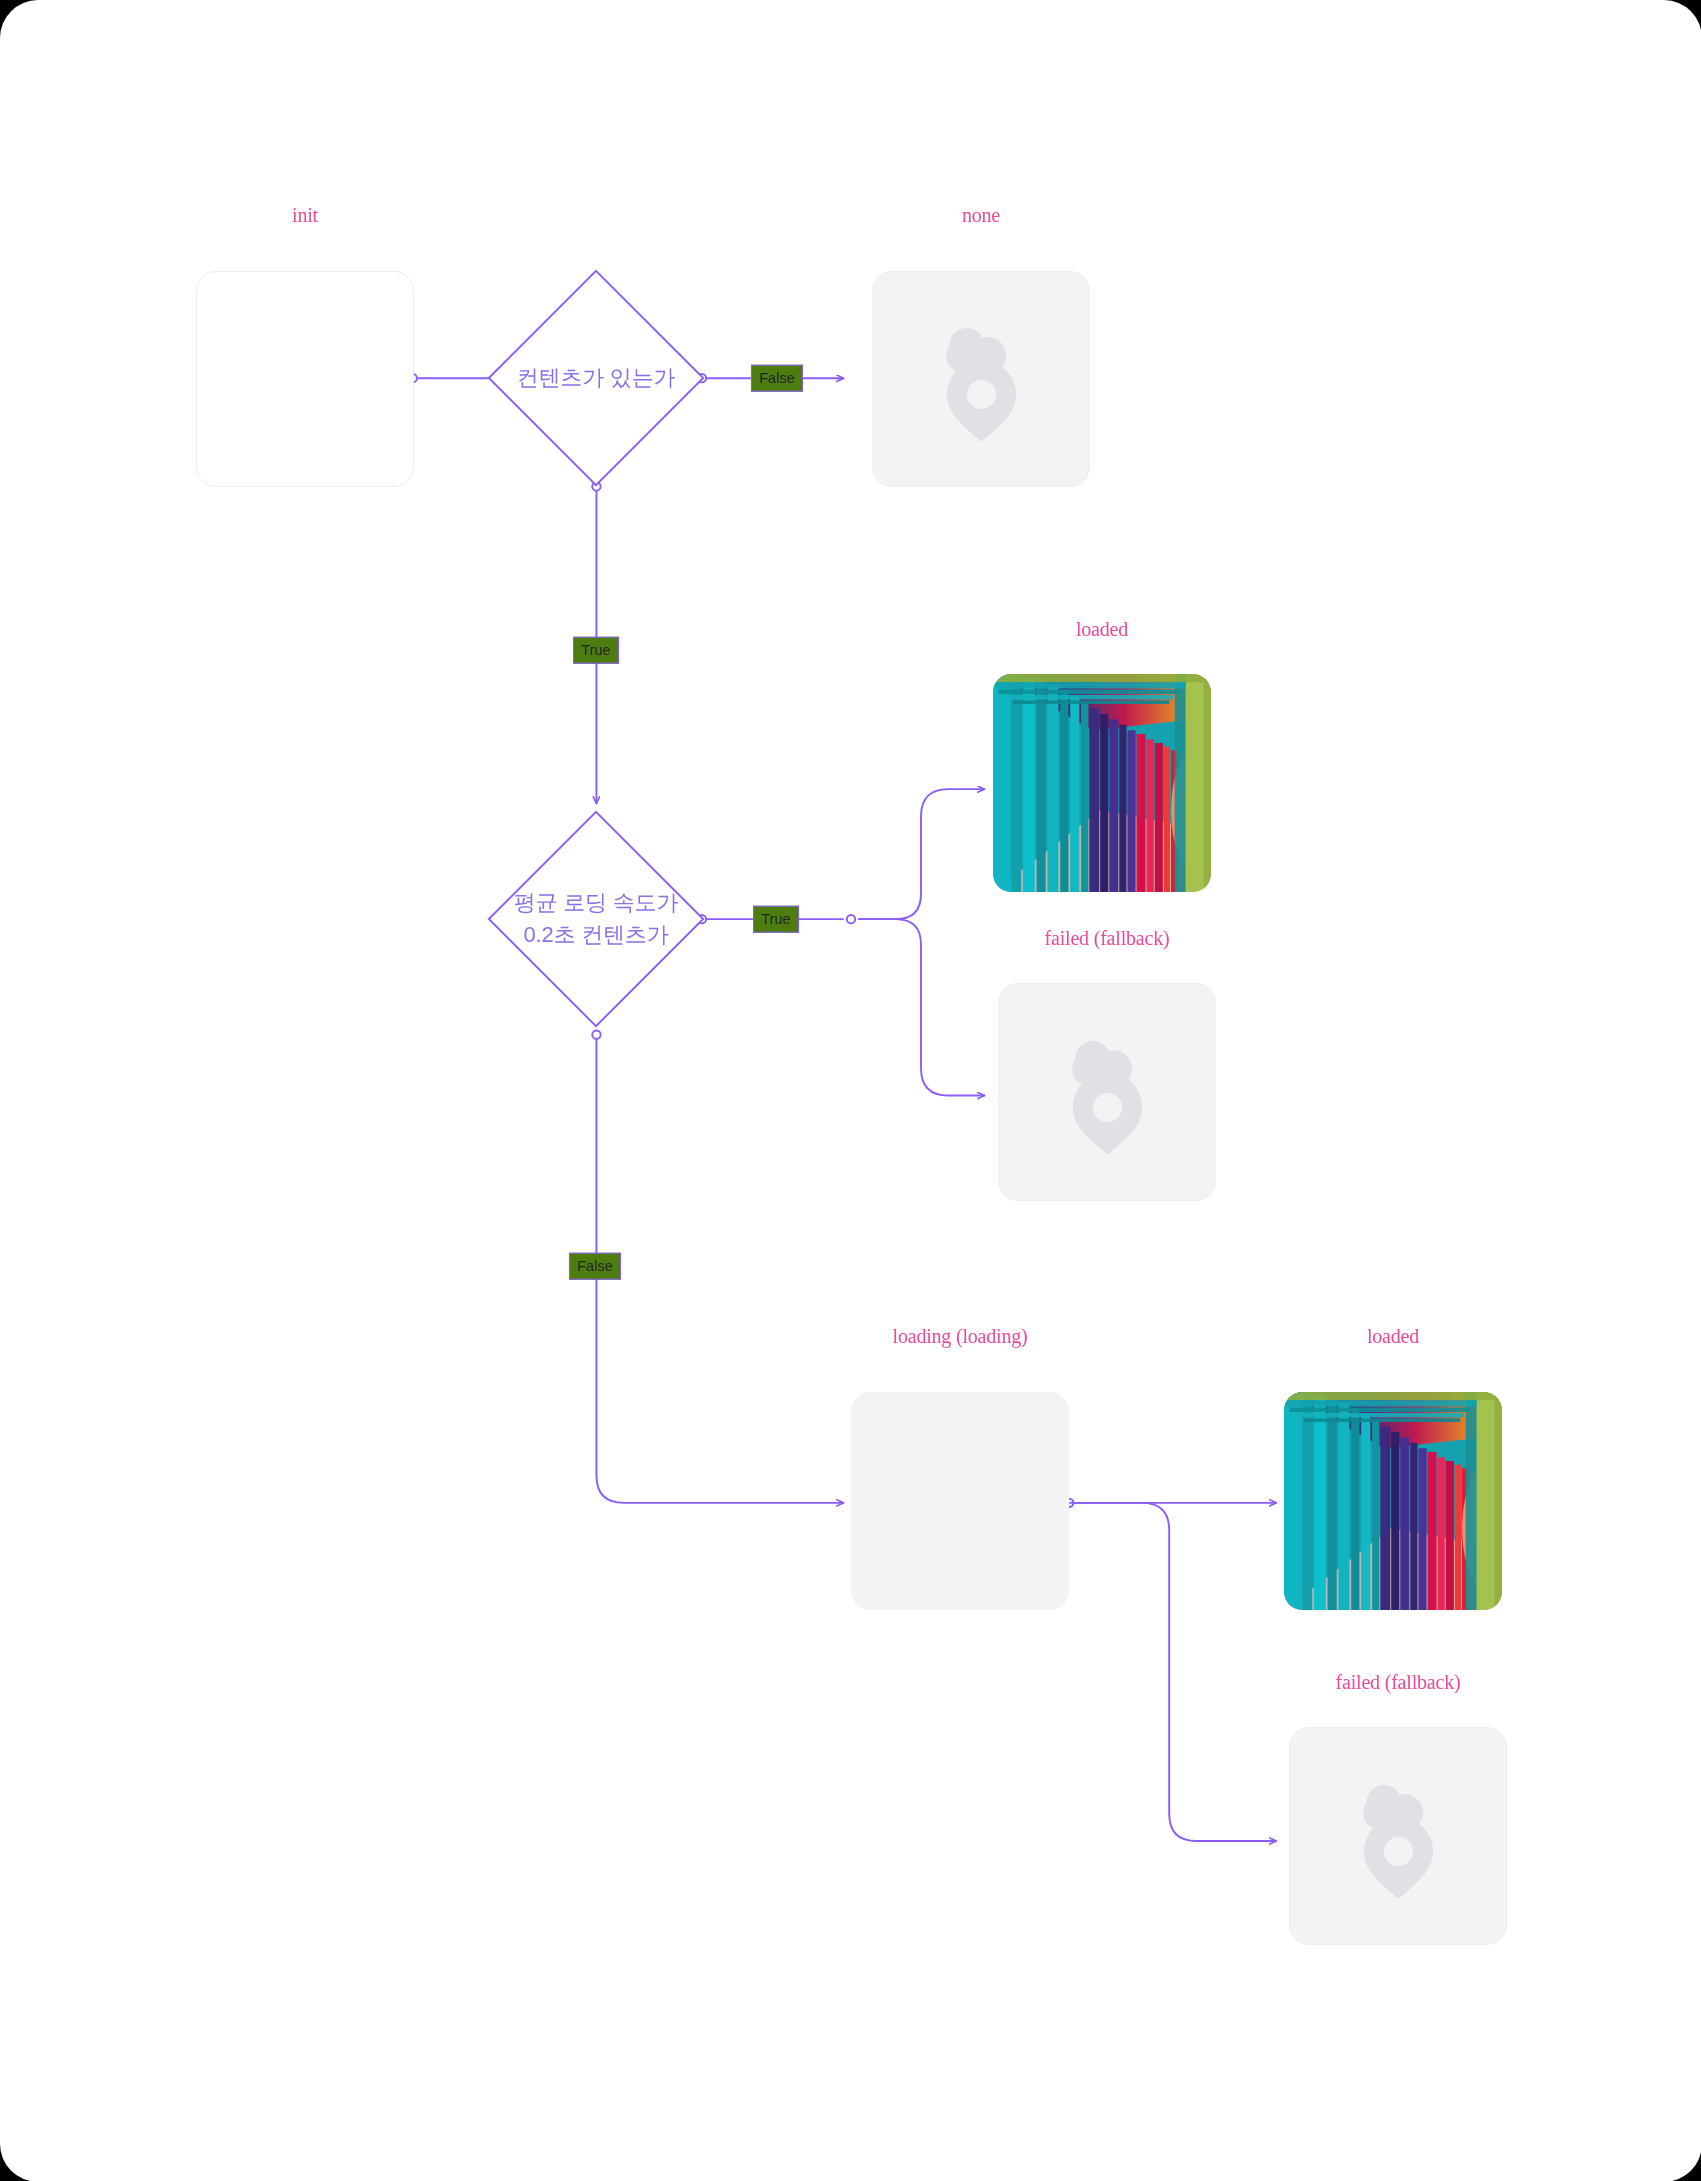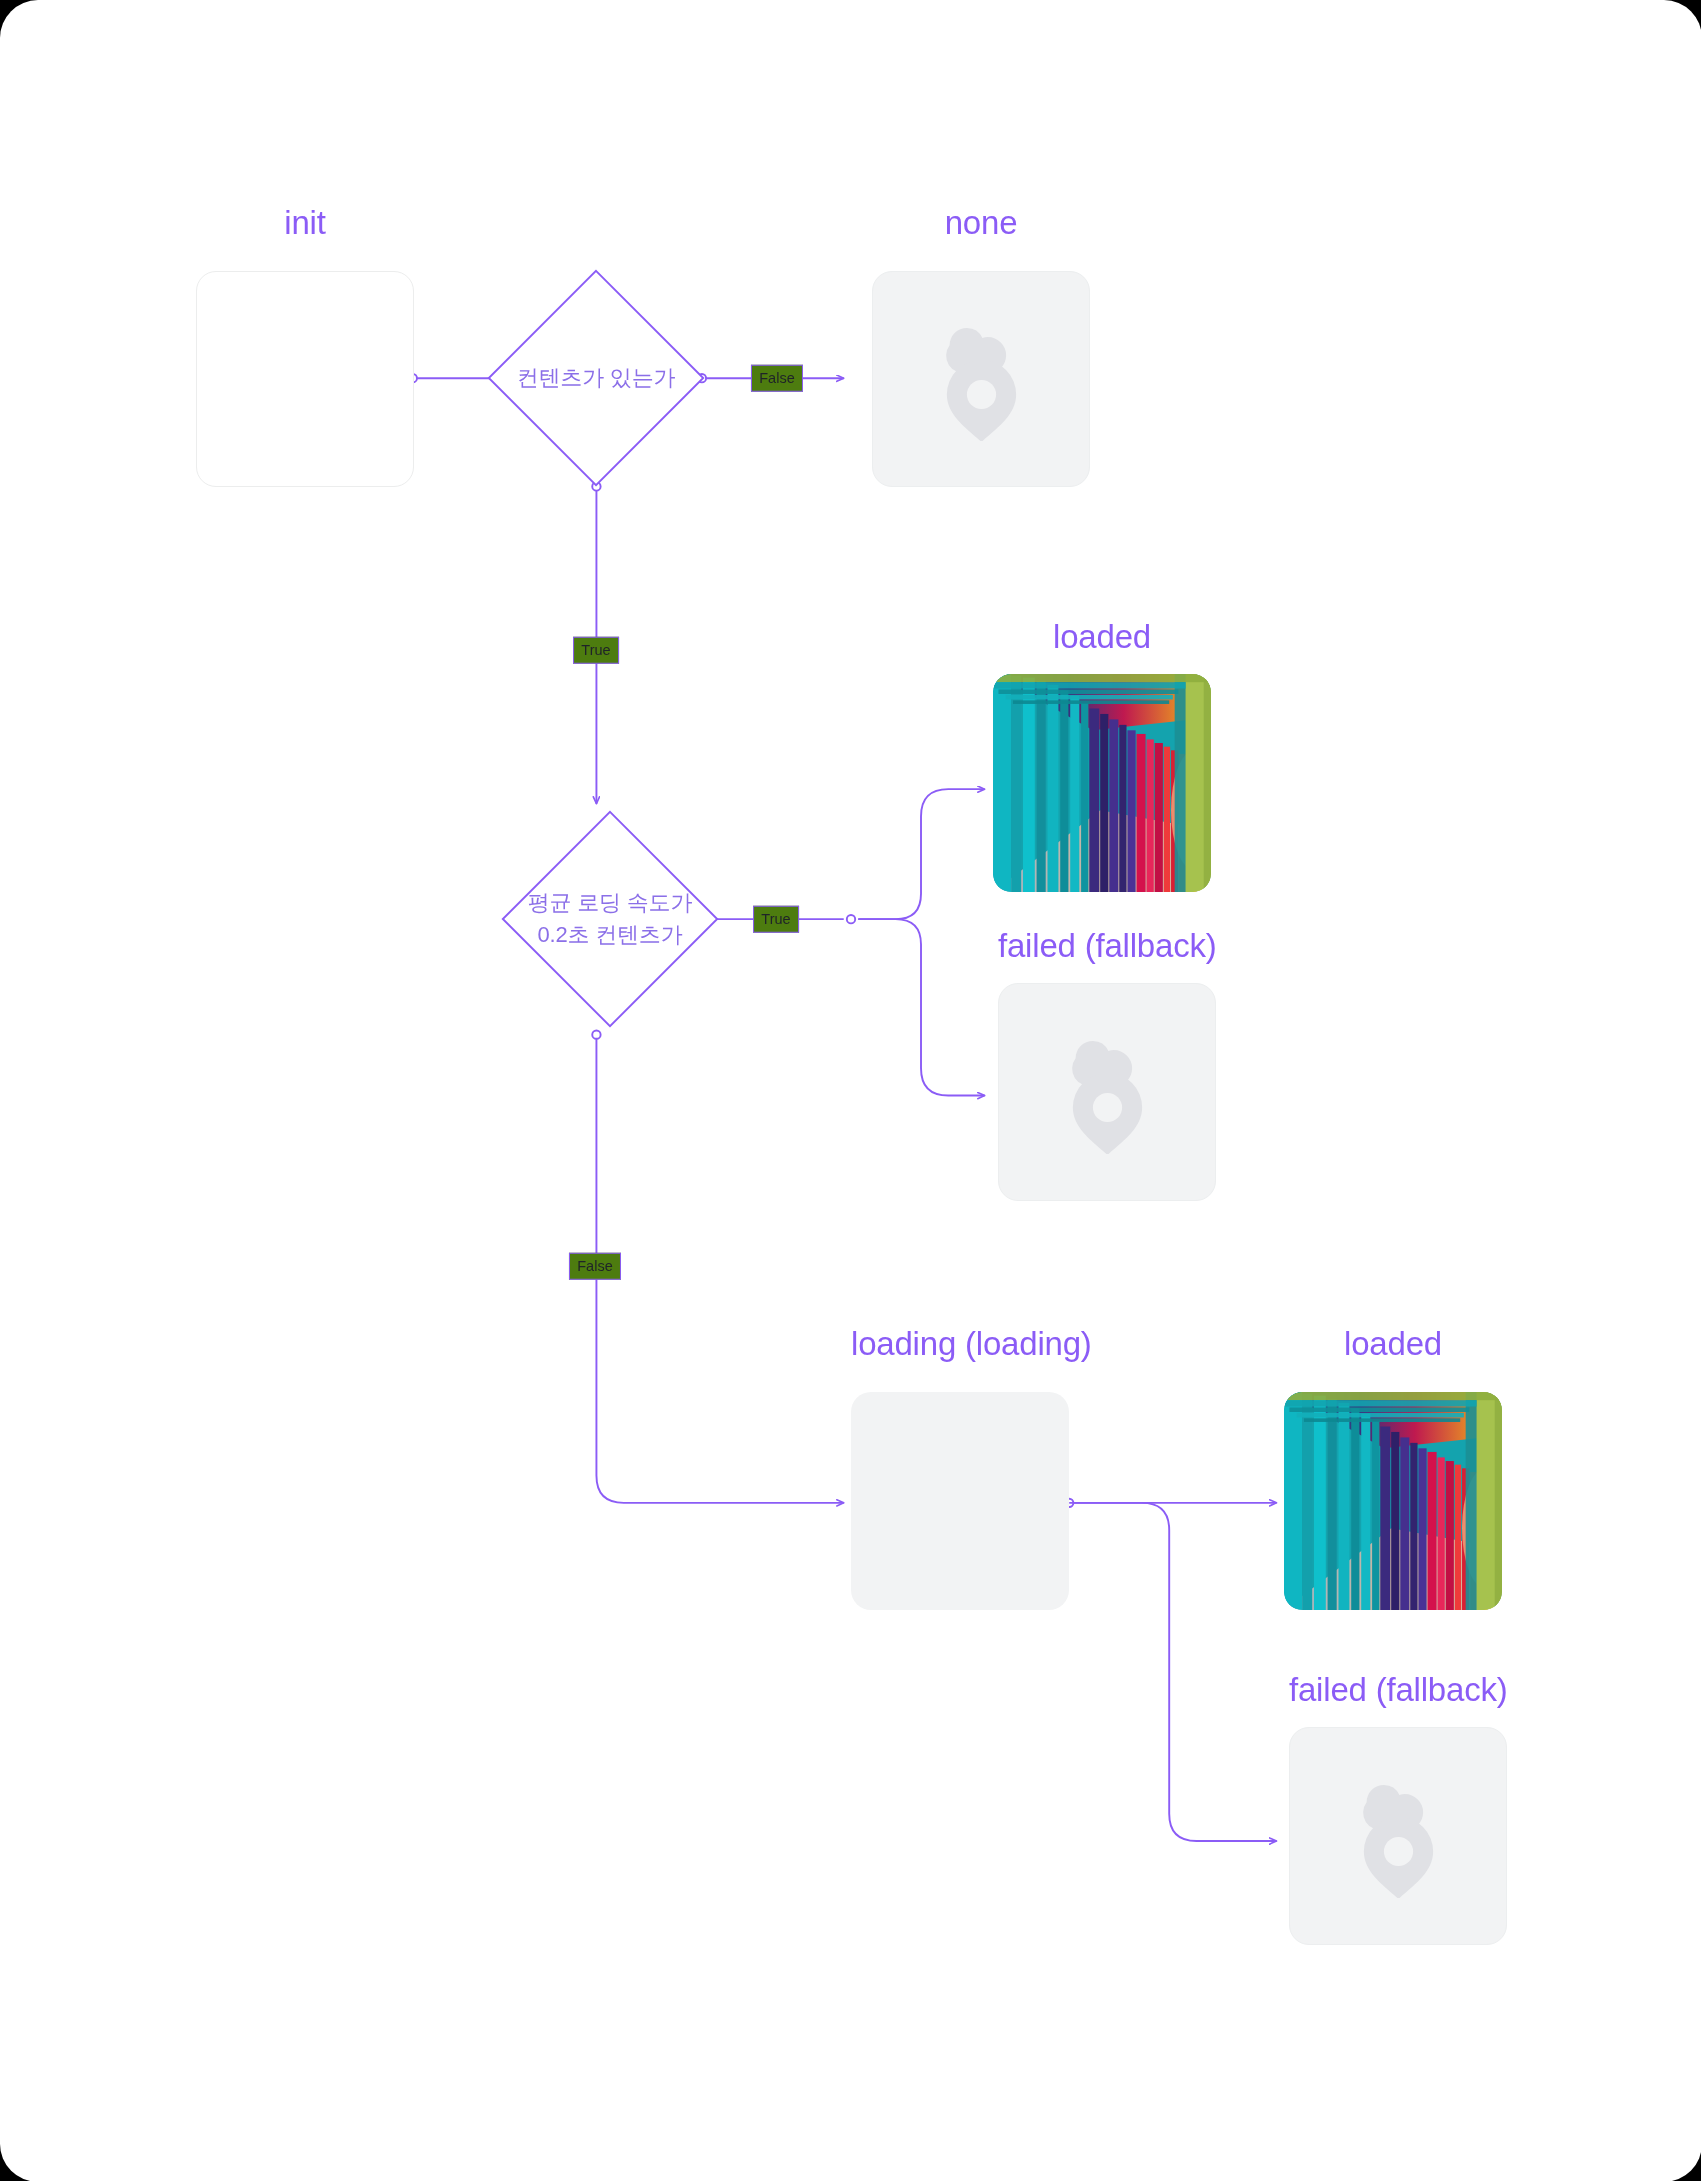--- a/index.html
+++ b/index.html
@@ -36,24 +36,25 @@
     pointer-events: none;
   }
   .node {
     position: absolute;
   }
   .node-label {
     position: absolute;
     left: 0;
     width: 100%;
     text-align: center;
-    font-size: 33px;
-    color: #8b5cf6;
+    font-size: 20px;
+    color: #ec4899;
     letter-spacing: -0.2px;
     white-space: nowrap;
+    font-family: Liberation Serif, serif;
   }
   .box {
     position: absolute;
     box-sizing: border-box;
     border-radius: 20px;
   }
   .box-empty {
     background: #ffffff;
     border: 1.5px solid #eceded;
   }
@@ -175,21 +176,21 @@
         <svg class="ph-icon" width="115" height="124" viewBox="0 0 126 136">
           <g fill="#e0e1e5">
             <path d="M28 31 a19 19 0 0 1 19 -19 a19 19 0 0 1 17 11 a20 20 0 0 1 6 -1 a20 20 0 0 1 0 40 a20 20 0 0 1 -6 -1 l0 9 l-17 -9 a19 19 0 0 1 -19 -30 z"></path>
             <path d="M63 59 a38 38 0 0 1 38 38 c0 22 -20 36 -38 52 c-18 -16 -38 -30 -38 -52 a38 38 0 0 1 38 -38 z" transform="translate(0,-12)"></path>
             <circle cx="63" cy="85" r="16" fill="#f2f3f4"></circle>
           </g>
         </svg>
       </div>
     </div>
 
-    <div class="diamond-wrap" style="left:501px;top:810px;width:218px;height:218px;">
+    <div class="diamond-wrap" style="left:487px;top:810px;width:218px;height:218px;">
       <svg width="218" height="218" viewBox="0 0 240 240">
         <polygon points="120,2 238,120 120,238 2,120" fill="#ffffff" stroke="#8b5cf6" stroke-width="2.1"></polygon>
       </svg>
       <div class="diamond-text">
         <span>평균 로딩 속도가</span>
         <span>0.2초 컨텐츠가</span>
       </div>
     </div>
 
     <div class="node" style="left:993px;top:627px;width:218px;height:273px;">

